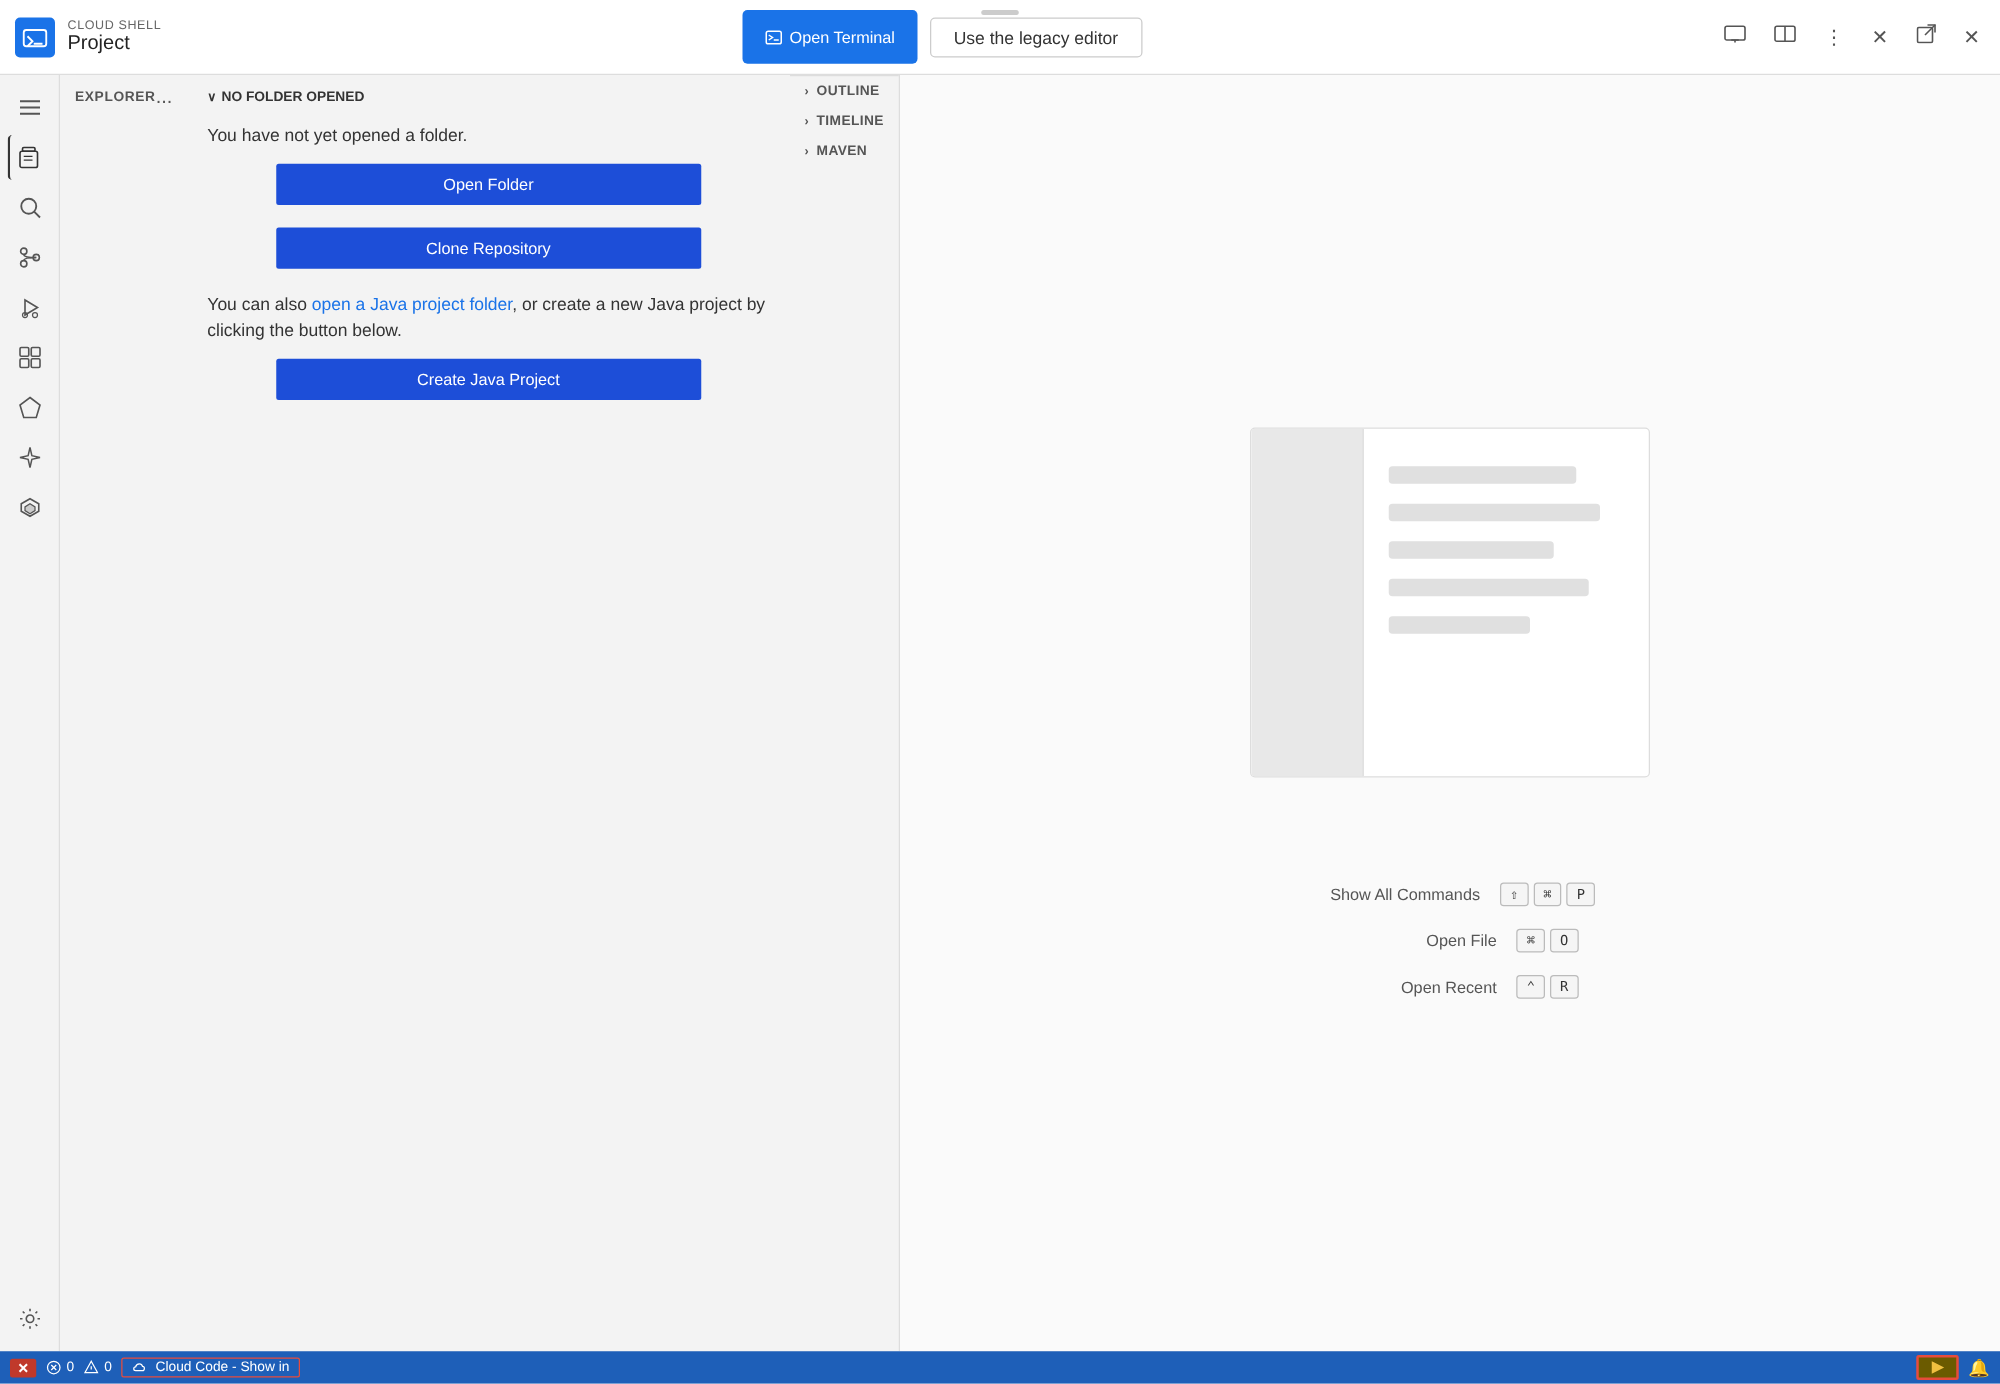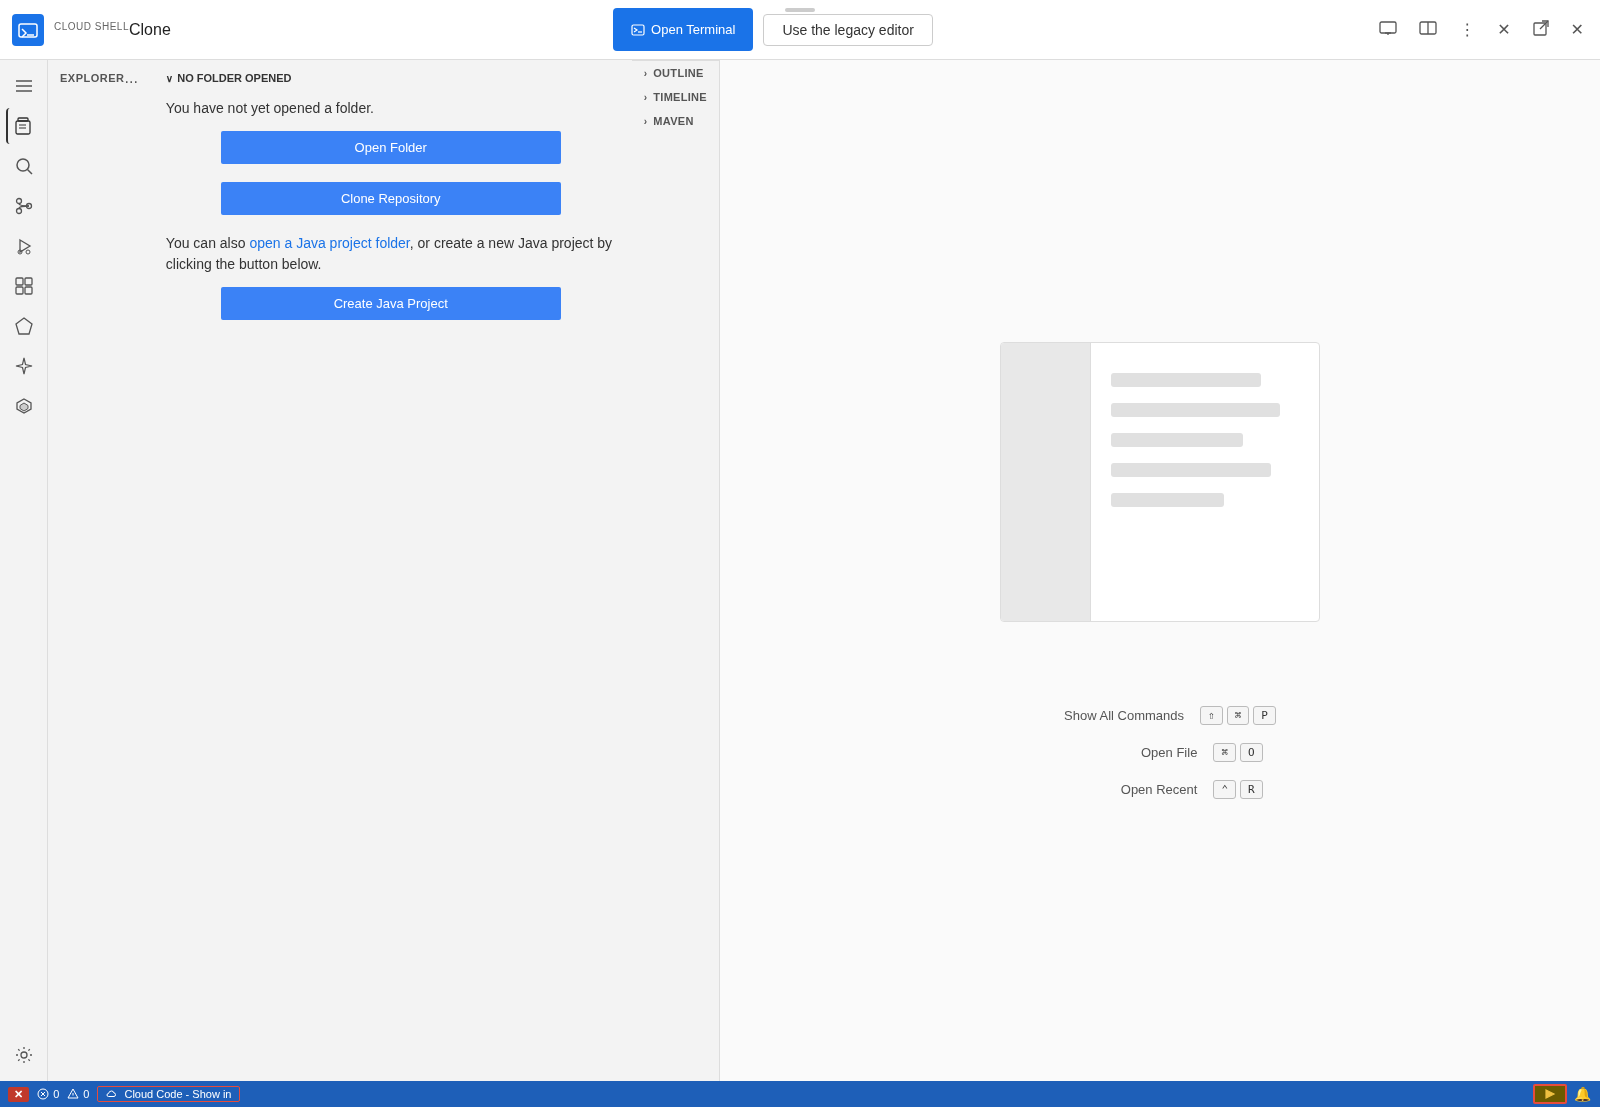--- a/index.html
+++ b/index.html
@@ -5,21 +5,21 @@
     * { box-sizing: border-box; margin: 0; padding: 0; }
     body { font-family: -apple-system, BlinkMacSystemFont, 'Segoe UI', sans-serif; background: #f3f3f3; width: 1600px; height: 1107px; overflow: hidden; display: flex; flex-direction: column; }
 
     
     .title-bar {
       display: flex; align-items: center; background: #fff; border-bottom: 1px solid #ddd;
       height: 60px; padding: 0 12px; gap: 12px; flex-shrink: 0;
     }
     .title-bar-left { display: flex; align-items: center; gap: 10px; min-width: 120px; }
     .cloud-shell-icon { width: 32px; height: 32px; background: #1a73e8; border-radius: 4px; display: flex; align-items: center; justify-content: center; color: white; font-size: 18px; font-weight: bold; }
-    .title-bar-text { display: flex; flex-direction: row; }
+    .title-bar-text { display: flex; flex-direction: column; }
     .cloud-shell-label { font-size: 10px; color: #666; text-transform: uppercase; letter-spacing: 0.5px; }
     .editor-label { font-size: 16px; color: #222; font-weight: 500; }
     .title-bar-center { flex: 1; display: flex; align-items: center; justify-content: center; gap: 10px; }
     .open-terminal-btn {
       background: #1a73e8; color: #ffffff; border: none; padding: 14px 18px; border-radius: 4px;
       font-size: 13px; cursor: pointer; display: flex; align-items: center; gap: 6px;
     }
     .legacy-editor-btn {
       background: white; color: #333; border: 1.5px solid #ccc; padding: 7px 18px; border-radius: 4px;
       font-size: 14px; cursor: pointer;
@@ -59,21 +59,21 @@
     .sidebar-content { flex: 1; padding: 12px 16px; overflow-y: auto; }
 
     .no-folder-section { }
     .no-folder-title { font-size: 11px; font-weight: 700; color: #333; text-transform: uppercase; margin-bottom: 14px; display: flex; align-items: center; gap: 4px; }
     .no-folder-title::before { content: '∨'; font-size: 10px; }
 
     .section-text { font-size: 14px; color: #333; margin-bottom: 12px; line-height: 1.5; }
 
     .action-btn {
       display: block; width: 100%; max-width: 340px; margin: 0 auto 18px;
-      background: #3b82f6; color: white; border: none; padding: 9px;
+      background: #1d4ed8; color: white; border: none; padding: 9px;
       border-radius: 2px; font-size: 13px; cursor: pointer; text-align: center;
     }
 
     .link-text { color: #1a73e8; cursor: pointer; text-decoration: none; }
 
     .sidebar-bottom { border-top: 1px solid #ddd; }
     .collapse-section {
       display: flex; align-items: center; gap: 6px;
       padding: 6px 12px; font-size: 11px; font-weight: 700;
       color: #555; text-transform: uppercase; cursor: pointer; letter-spacing: 0.3px;
@@ -138,21 +138,21 @@
   <div class="title-bar-left">
     <div class="cloud-shell-icon">
       <svg width="22" height="22" viewBox="0 0 22 22" fill="none">
         <rect x="2" y="5" width="18" height="13" rx="2" stroke="white" stroke-width="1.5" fill="none"></rect>
         <polyline points="5,10 9,14 5,18" stroke="white" stroke-width="1.5" fill="none"></polyline>
         <line x1="10" y1="16" x2="17" y2="16" stroke="white" stroke-width="1.5"></line>
       </svg>
     </div>
     <div class="title-bar-text">
       <span class="cloud-shell-label">CLOUD SHELL</span>
-      <span class="editor-label">Clone</span>
+      <span class="editor-label">Project</span>
     </div>
   </div>
   <div class="title-bar-center">
     <button class="open-terminal-btn">
       <svg width="14" height="14" viewBox="0 0 14 14" fill="none">
         <rect x="1" y="2" width="12" height="10" rx="1.5" stroke="white" stroke-width="1.2" fill="none"></rect>
         <polyline points="3,5 6,7 3,9" stroke="white" stroke-width="1.2" fill="none"></polyline>
         <line x1="7" y1="9" x2="11" y2="9" stroke="white" stroke-width="1.2"></line>
       </svg>
       <span>Open Terminal</span>

